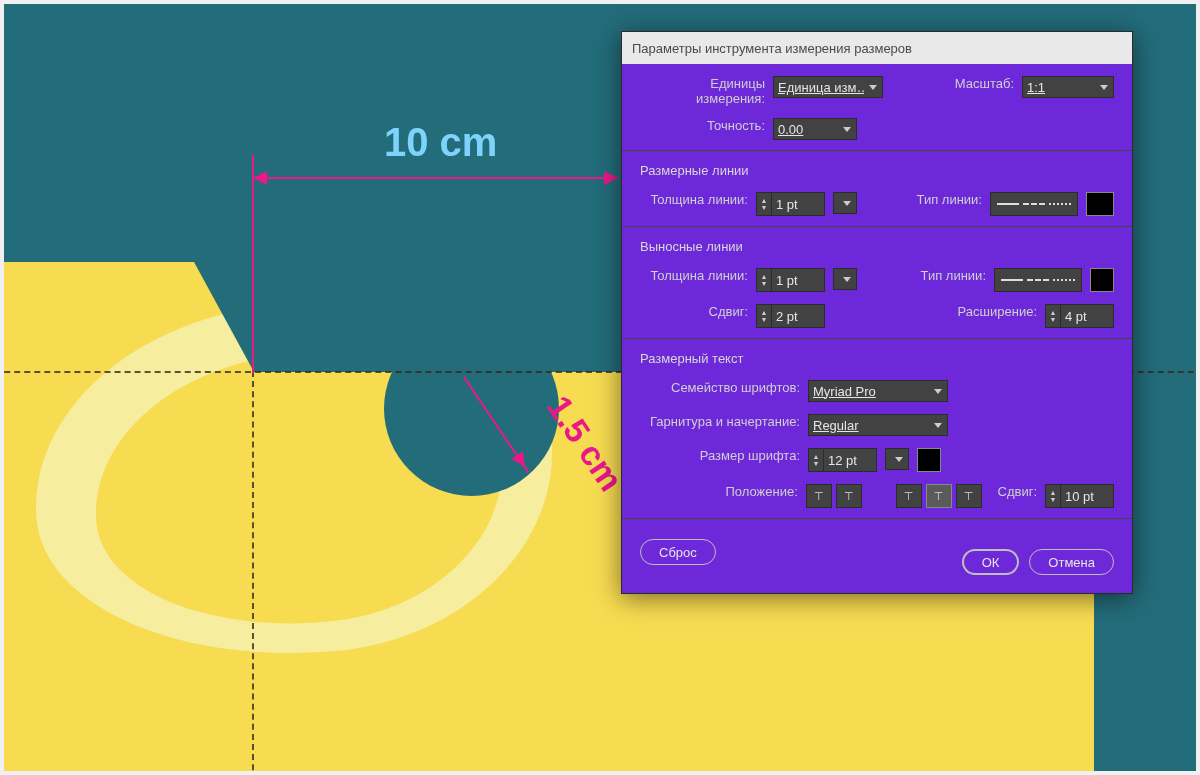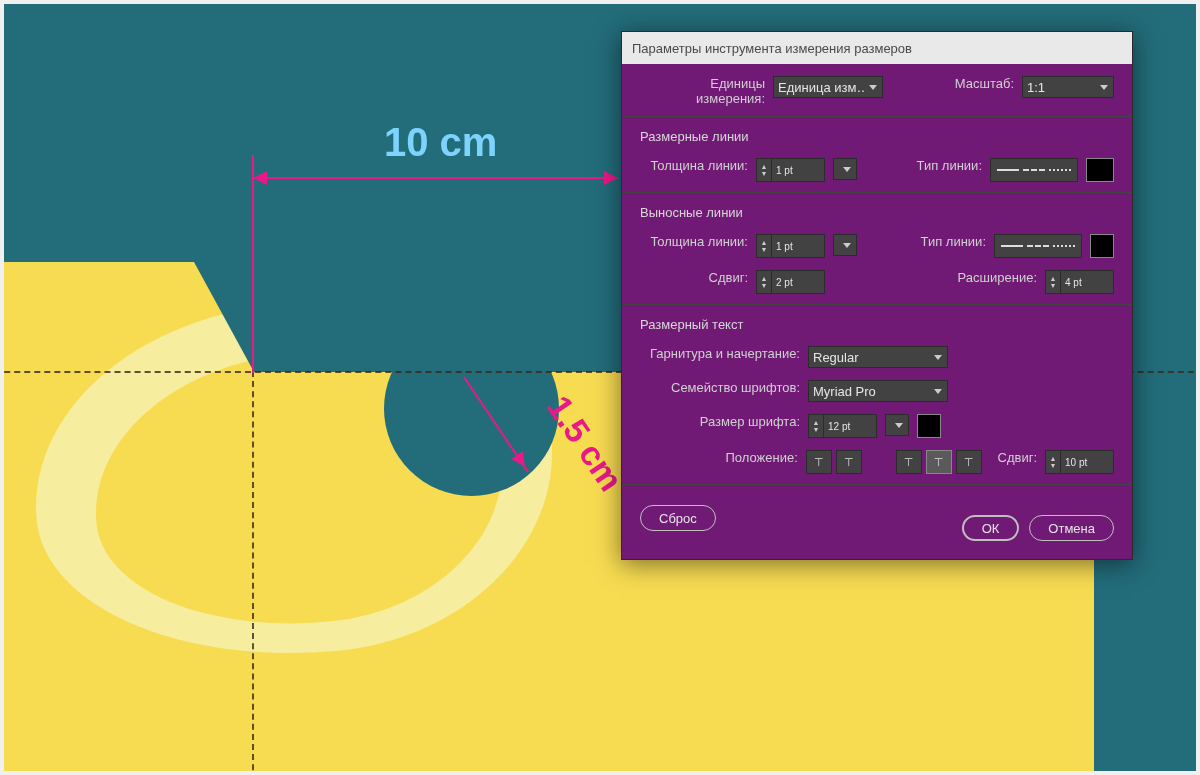--- a/index.html
+++ b/index.html
@@ -126,21 +126,21 @@
     position: absolute; left: 528px; top: 420px;
     color: #ea1889; font-size: 34px; font-weight: 600;
     transform: rotate(56deg);
   }
 
   
   .dialog {
     position: absolute;
     left: 617px; top: 27px;
     width: 510px;
-    background: #701a75;
+    background: #6d28d9;
     color: #d7d7d7;
     font-size: 13px;
     box-shadow: 0 4px 24px rgba(0,0,0,.5);
     border: 1px solid #2a2a2a;
   }
   .titlebar {
     height: 32px;
     background: #e9e9e9;
     color: #4a4a4a;
     display: flex; align-items: center;
@@ -164,40 +164,40 @@
   .lbl { color: #d0d0d0; text-align: right; }
   select, .combo, .num, .txtfield {
     background: #424242;
     color: #e6e6e6;
     border: 1px solid #2b2b2b;
     height: 22px;
     font-size: 13px;
     padding: 0 4px;
     box-sizing: border-box;
   }
-  select, .combo { appearance: none; -webkit-appearance:none; padding-right: 18px; position: relative; }
+  select, .combo { appearance: none; -webkit-appearance:none; padding-right: 18px; position: relative; text-decoration: underline; }
   .sel-wrap { position: relative; display: inline-block; }
   .sel-wrap::after {
     content: ""; position: absolute; right: 6px; top: 9px;
     border-left: 4px solid transparent;
     border-right: 4px solid transparent;
     border-top: 5px solid #ccc;
     pointer-events: none;
   }
   .spinner {
     display: inline-flex; align-items: stretch;
     border: 1px solid #2b2b2b; background:#424242; height:22px;
   }
   .spinner .arrows {
     width: 14px; display:flex; flex-direction:column; justify-content:center; align-items:center;
     border-right:1px solid #2b2b2b; cursor:pointer;
   }
   .spinner .arrows span { font-size:7px; color:#ccc; line-height:7px; }
   .spinner input {
-    background: transparent; border:none; color:#e6e6e6; width:44px; font-size:10px; padding:6px 4px;
+    background: transparent; border:none; color:#e6e6e6; width:44px; font-size:13px; padding:6px 4px;
   }
   .swatch {
     width: 22px; height: 22px; background:#000; border:1px solid #888;
   }
   .swatch.big { width:26px; height:22px; }
   .linetype {
     display:inline-flex; gap:4px; align-items:center;
     background:#424242; border:1px solid #2b2b2b; height:22px; padding:0 6px;
   }
   .lt-opt { width:22px; height:10px; display:flex; align-items:center; justify-content:center; }
@@ -265,20 +265,24 @@
     </div>
 
     <div class="section">
       <div class="row">
         <span class="lbl" style="width:125px">Единицы измерения:</span>
         <span class="sel-wrap"><select style="width:110px"><option>Единица изм…</option></select></span>
         <span class="flexspace"></span>
         <span class="lbl">Масштаб:</span>
         <span class="sel-wrap"><select style="width:92px"><option>1:1</option></select></span>
       </div>
+      <div class="row">
+        <span class="lbl" style="width:125px">Точность:</span>
+        <span class="sel-wrap"><select style="width:84px"><option>0.00</option></select></span>
+      </div>
     </div>
 
     <div class="section">
       <div class="section-title">Размерные линии</div>
       <div class="row">
         <span class="lbl" style="width:108px">Толщина линии:</span>
         <span class="spinner">
           <span class="arrows">
               <span>▲</span>
               <span>▼</span>
@@ -347,26 +351,26 @@
               <span>▼</span>
             </span>
           <input value="4 pt" style="">
         </span>
       </div>
     </div>
 
     <div class="section">
       <div class="section-title">Размерный текст</div>
       <div class="row">
+        <span class="lbl" style="width:160px">Семейство шрифтов:</span>
+        <span class="sel-wrap"><select style="width:140px"><option>Myriad Pro</option></select></span>
+      </div>
+      <div class="row">
         <span class="lbl" style="width:160px">Гарнитура и начертание:</span>
         <span class="sel-wrap"><select style="width:140px"><option>Regular</option></select></span>
-      </div>
-      <div class="row">
-        <span class="lbl" style="width:160px">Семейство шрифтов:</span>
-        <span class="sel-wrap"><select style="width:140px"><option>Myriad Pro</option></select></span>
       </div>
       <div class="row">
         <span class="lbl" style="width:160px">Размер шрифта:</span>
         <span class="spinner">
           <span class="arrows">
               <span>▲</span>
               <span>▼</span>
             </span>
           <input value="12 pt" style="">
         </span>

